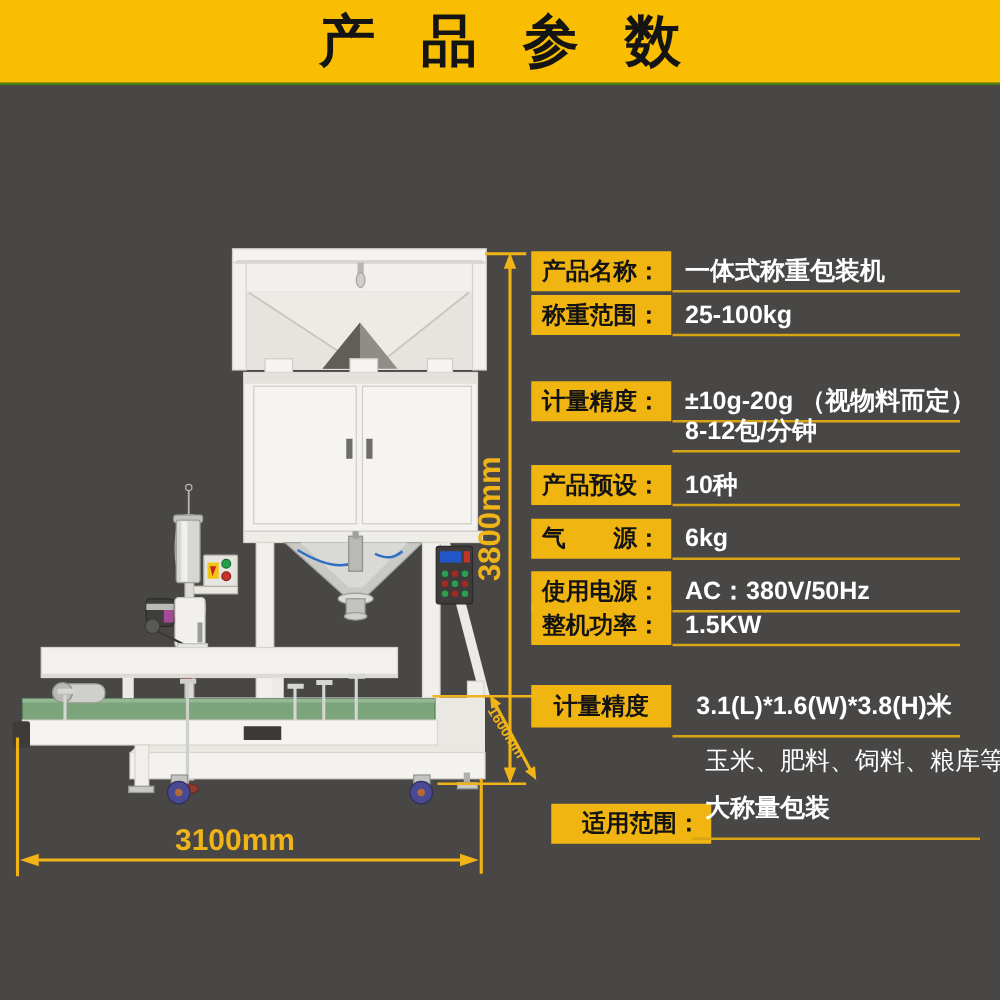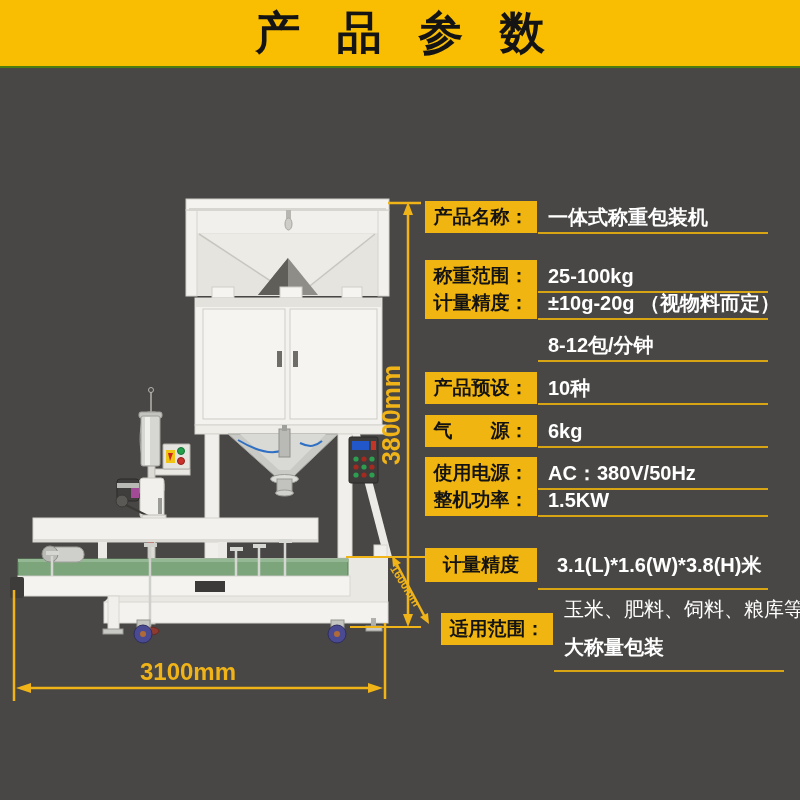--- a/index.html
+++ b/index.html
@@ -39,21 +39,21 @@
   .row.tall{height:34px}
   .row.tall .lbl{height:34px}
   .row.tall .val{height:34px;line-height:35px;left:557px;}
   .row.tall .ul{top:40px}
   
   .rowlast{position:absolute;left:0;top:597px;width:800px;height:80px;margin-left:16px;}
   .rowlast .pre{
     position:absolute;left:548px;top:0;height:24px;line-height:24px;
     color:#fff;font-size:20px;font-weight:500;white-space:nowrap;
   }
-  .rowlast .lbl{top:16px;}
+  .rowlast .lbl{top:46px;padding-left:16px;}
   .rowlast .val{top:34px;}
   .rowlast .ul{top:73px;}
 </style>
 </head>
 <body>
 
 <div class="stage">
 <svg viewBox="0 0 800 800" xmlns="http://www.w3.org/2000/svg">
 
   <g>
@@ -221,26 +221,26 @@
 
 <div class="banner">
   <h1>产 品 参 数</h1>
 </div>
 
 <div class="row" style="top:201px">
   <div class="lbl">产品名称：</div>
   <div class="val">一体式称重包装机</div>
   <div class="ul"></div>
 </div>
-<div class="row" style="top:260px">
+<div class="row" style="top:236px">
   <div class="lbl">称重范围：</div>
   <div class="val">25-100kg</div>
   <div class="ul"></div>
 </div>
-<div class="row" style="top:287px">
+<div class="row" style="top:305px">
   <div class="lbl">计量精度：</div>
   <div class="val">±10g-20g （视物料而定）</div>
   <div class="ul"></div>
 </div>
 <div class="row" style="top:329px">
   <div class="val">8-12包/分钟</div>
   <div class="ul"></div>
 </div>
 <div class="row" style="top:372px">
   <div class="lbl">产品预设：</div>

